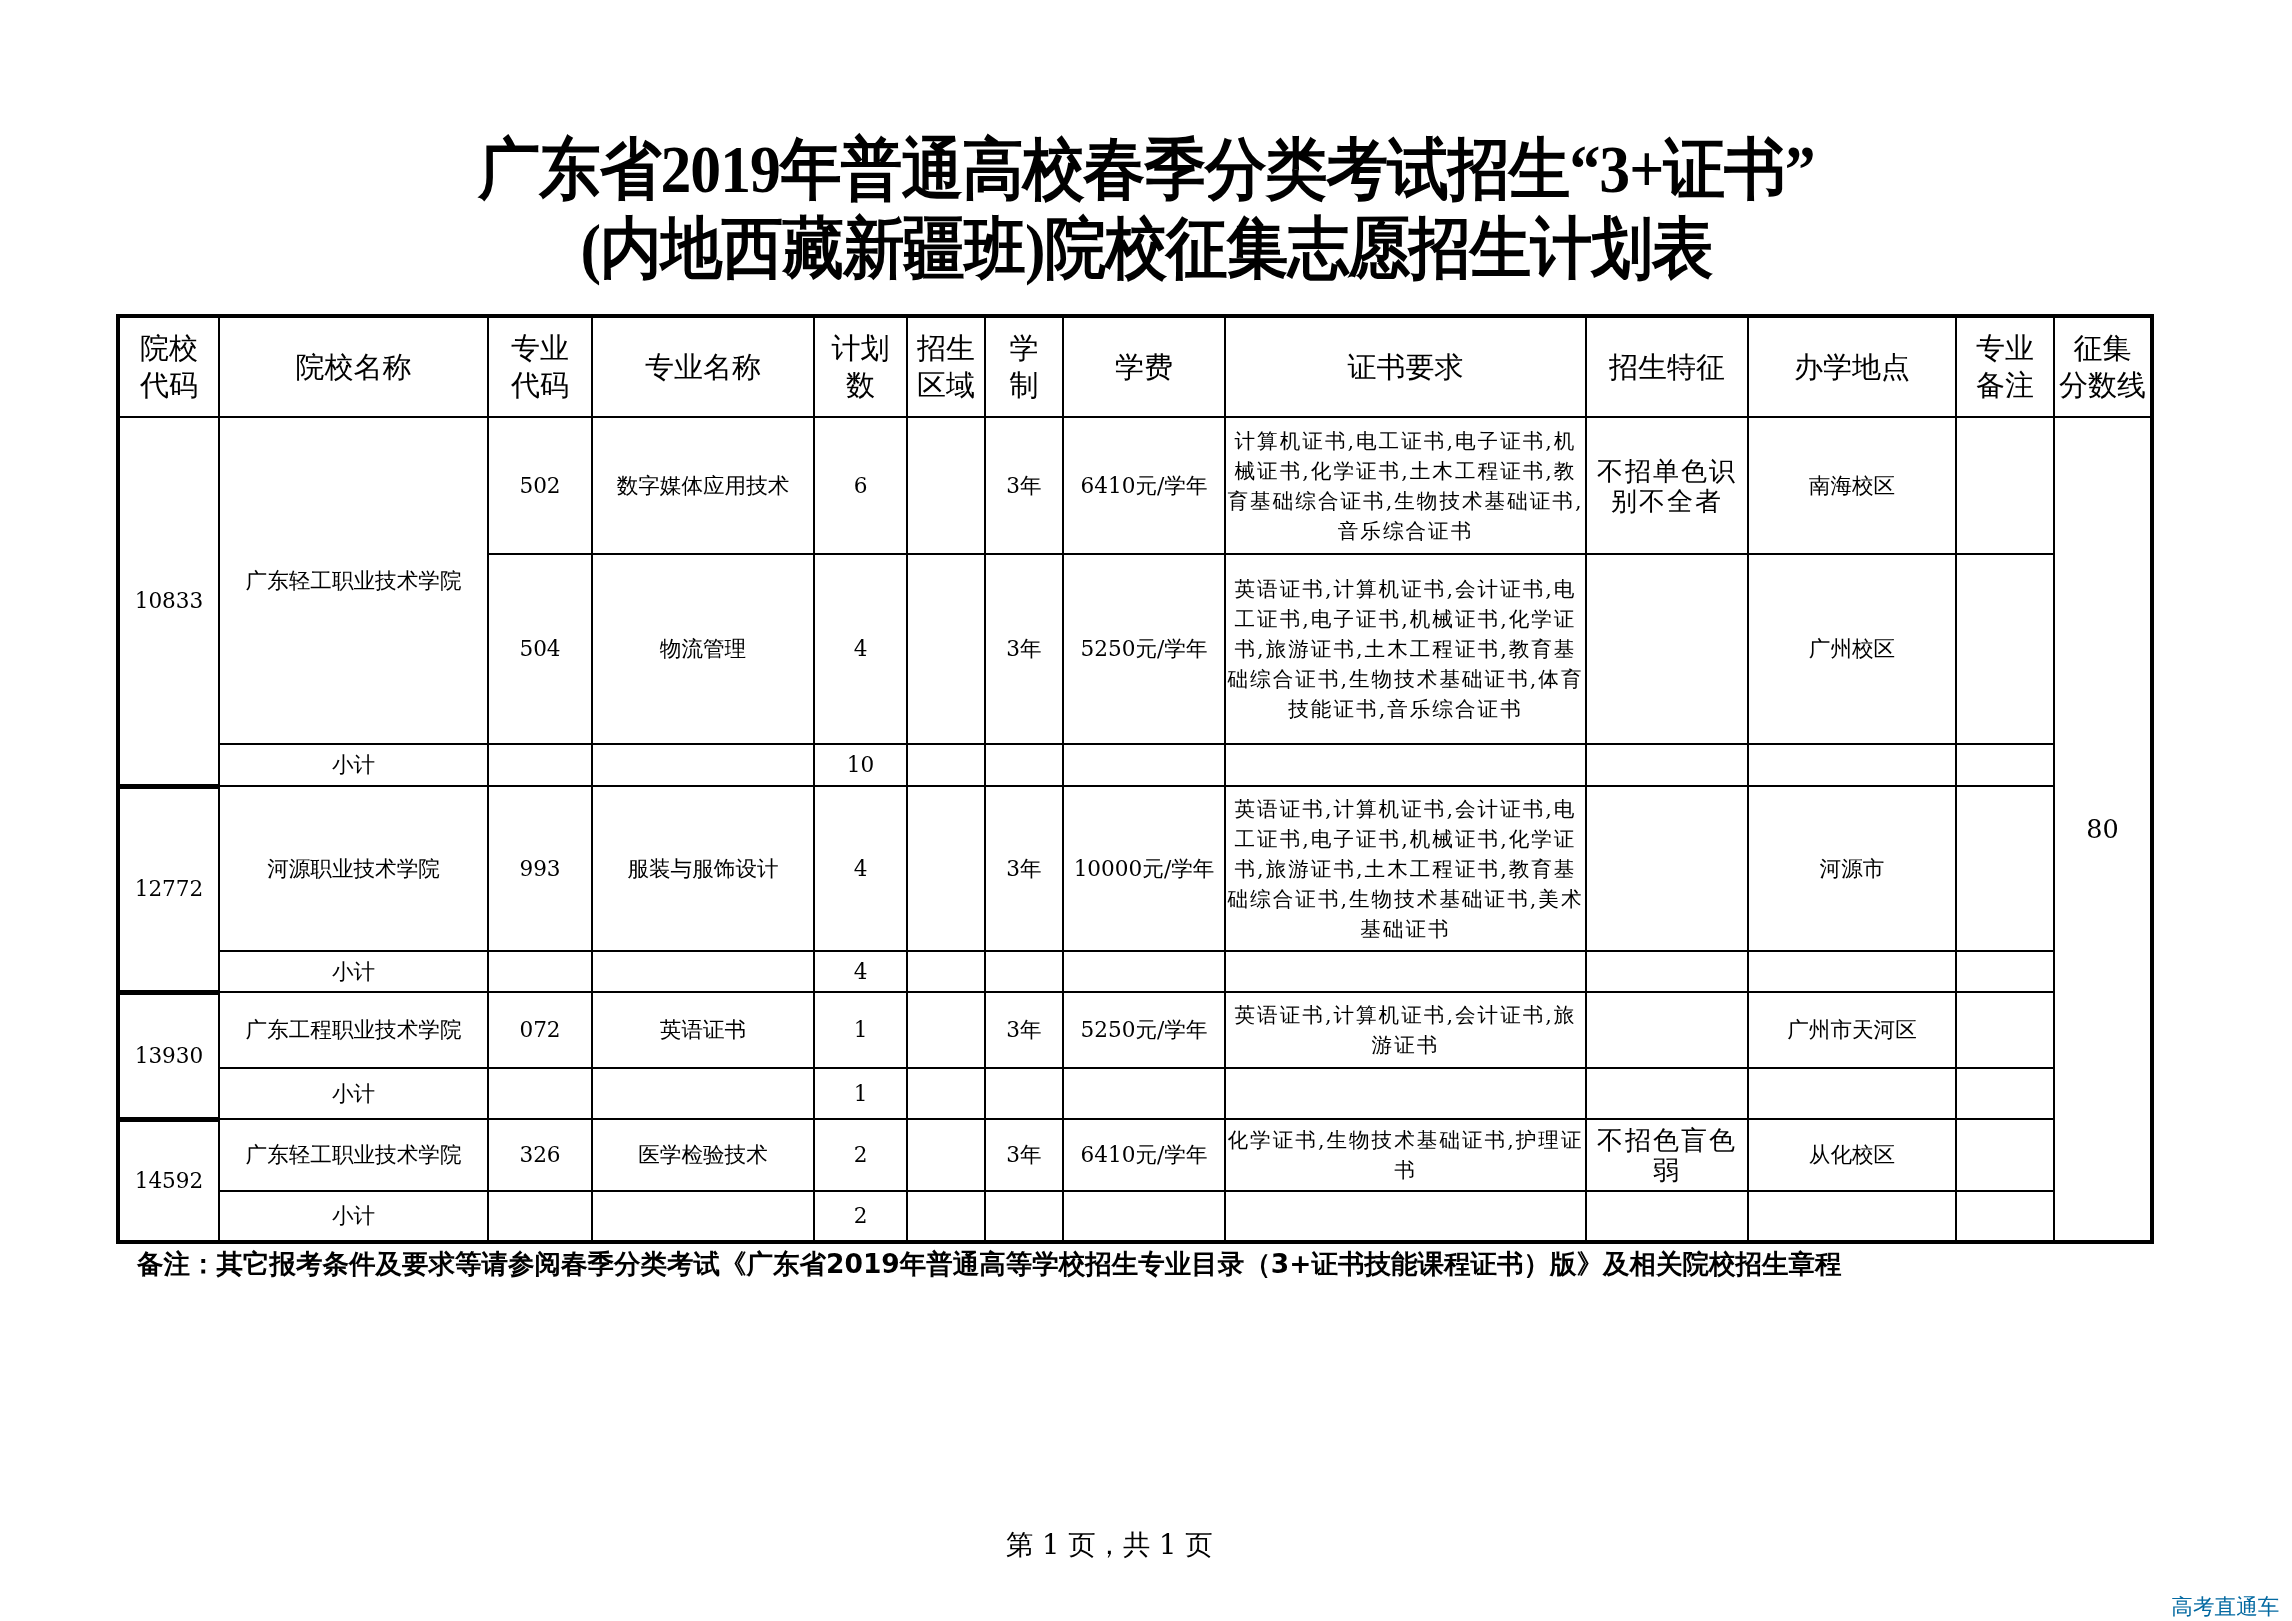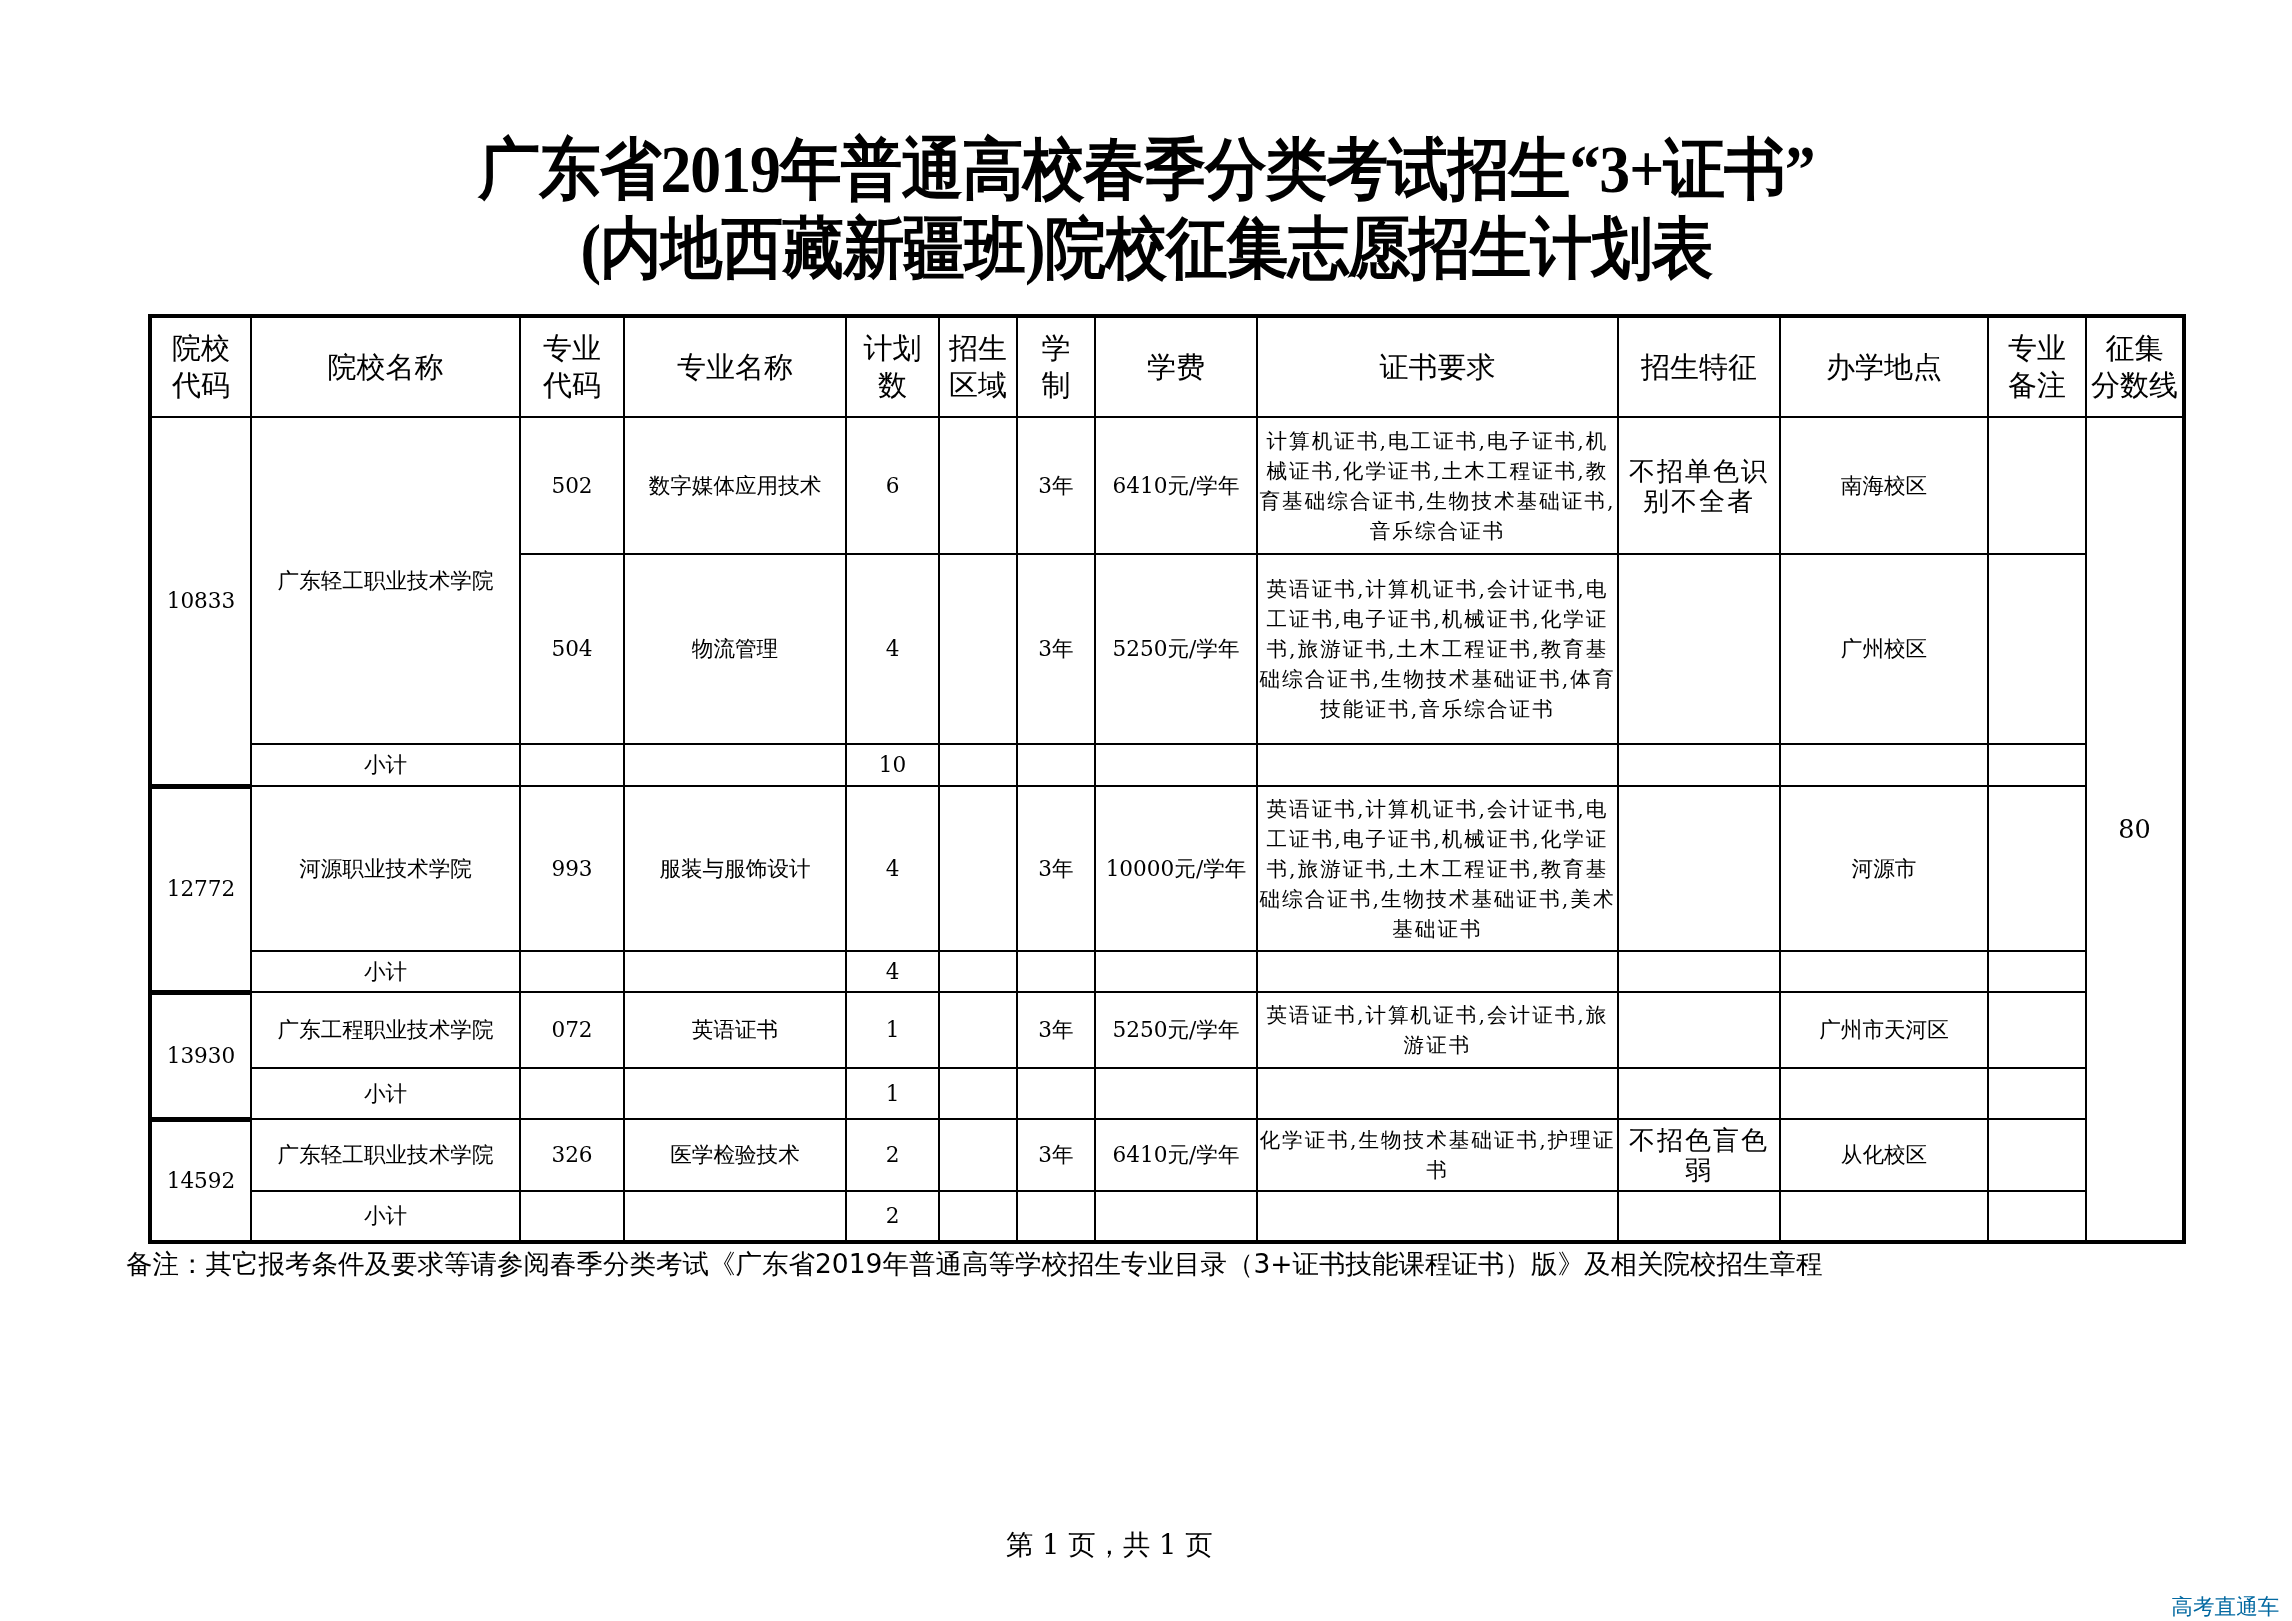--- a/index.html
+++ b/index.html
@@ -3,35 +3,35 @@
 <meta charset="utf-8">
 <style>
   html, body { margin: 0; padding: 0; background: #ffffff; }
   body { width: 2293px; height: 1621px; position: relative; overflow: hidden;
          font-family: "DejaVu Serif", "Liberation Serif", serif; color: #000; }
   .title { position: absolute; left: 0; width: 2293px; text-align: center;
            font-family: "Liberation Serif", "DejaVu Serif", serif; font-weight: bold;
            font-size: 67px; line-height: 78px; letter-spacing: -1px; transform: scaleX(0.92); }
   #t1 { top: 130px; }
   #t2 { top: 209px; }
-  table.plan { position: absolute; left: 148px; top: 314px; border-collapse: collapse;
+  table.plan { position: absolute; left: 116px; top: 314px; border-collapse: collapse;
                table-layout: fixed; }
   table.plan td, table.plan th { border: 2.9px solid #000; padding: 0; text-align: center;
                vertical-align: middle; font-weight: normal; }
   table.plan { border: 4.9px solid #000; }
   th { font-family: "DejaVu Sans", "Liberation Sans", sans-serif; font-size: 29px; line-height: 37px; }
   td { font-size: 21.6px; line-height: 30px; }
   td.cert { text-align: left; padding-left: 5.9px; font-size: 20.6px; line-height: 30px; letter-spacing: 2px; margin-left: 24px; }
   td.feat { text-align: left; padding-left: 5.9px; vertical-align: middle; font-size: 26px; letter-spacing: 2px; }
   td.sub { font-family: "DejaVu Sans", sans-serif; font-weight: bold; font-size: 21.6px; margin-top: 10px; }
   td.score { font-size: 25.5px; }
   .hdr-sep td, .hdr-sep th { border-bottom: 5.9px solid #000; }
   .grp-end td { border-bottom: 5.9px solid #000; }
-  .note { position: absolute; left: 126px; top: 1247px; font-family: "DejaVu Sans", sans-serif;
-          font-weight: normal; font-size: 26.5px; line-height: 33px; white-space: nowrap; }
+  .note { position: absolute; left: 137px; top: 1247px; font-family: "DejaVu Sans", sans-serif;
+          font-weight: bold; font-size: 26.5px; line-height: 33px; white-space: nowrap; }
   .pager { position: absolute; left: 1006px; top: 1527px; font-size: 27.4px; }
   .watermark { position: absolute; right: 13.7px; top: 1592px; color: #0369a1;
                font-family: "DejaVu Sans", sans-serif; font-size: 21.6px; }
 </style>
 </head>
 <body>
 
 <div class="title" id="t1">广东省2019年普通高校春季分类考试招生“3+证书”</div>
 <div class="title" id="t2">(内地西藏新疆班)院校征集志愿招生计划表</div>
 

